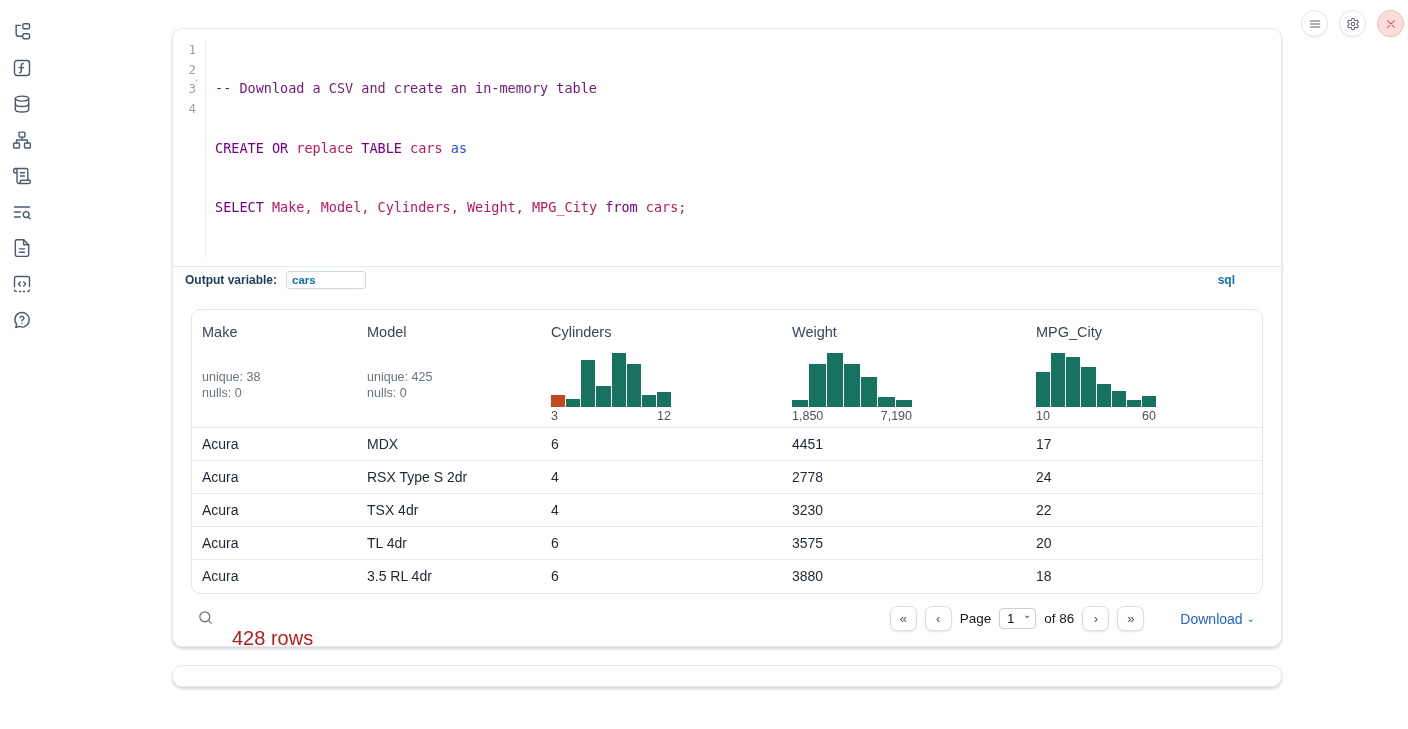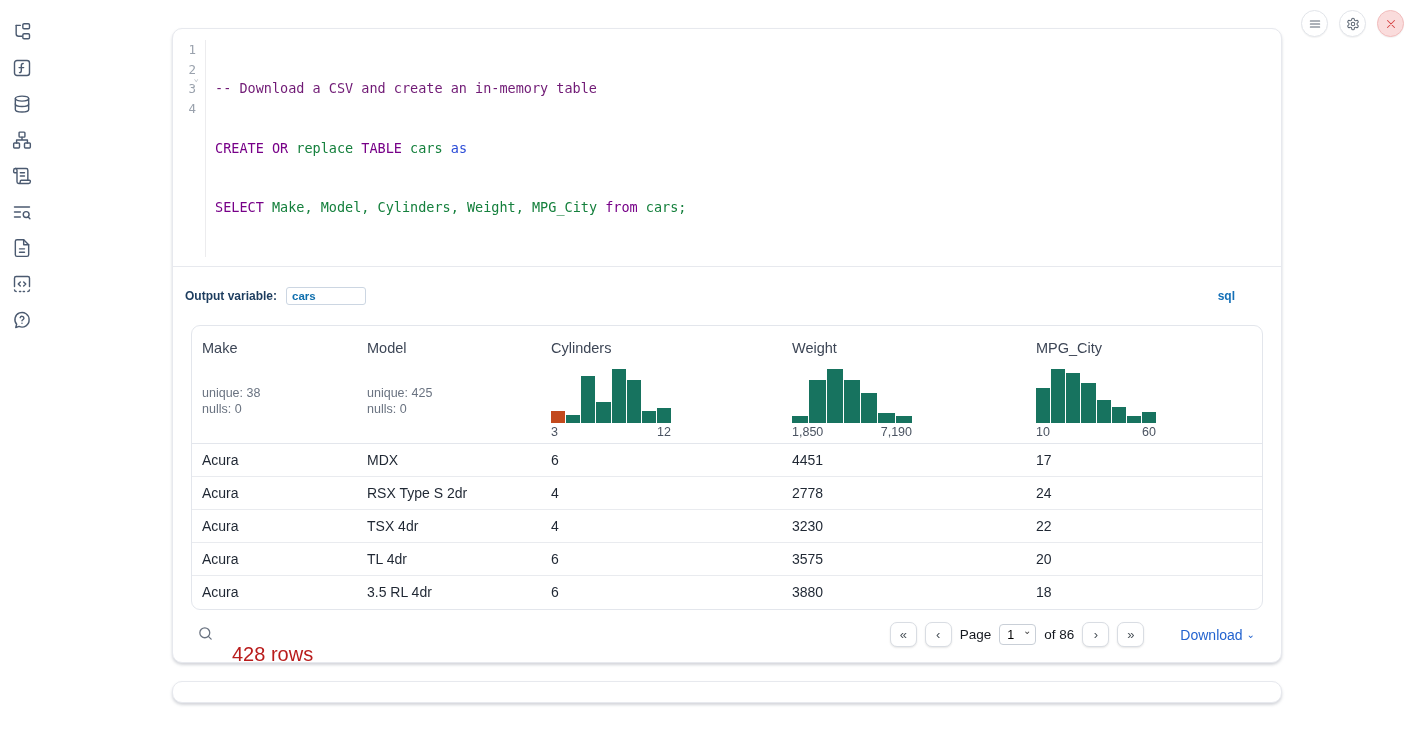--- a/index.html
+++ b/index.html
@@ -34,24 +34,24 @@
   .gutter { width:33px; flex:none; text-align:right; color:#9aa2ad; padding-right:9px;
             border-right:1px solid #ececee; font-size:12.5px; }
   .gutter-num { position:relative; height:19.7px; }
   .fold-chevron { position:absolute; right:-3px; bottom:-4px; font-size:9px; color:#b4bac1; line-height:1; }
   .code-lines { padding-left:9px; white-space:pre; color:#1c1c1c; }
   .code-line { height:19.7px; }
   .tok-comment { color:#701a75; }
   .tok-kw      { color:#770088; }
   .tok-kw2     { color:#2a4bd7; }
   .tok-str     { color:#a5500f; }
-  .tok-plain   { color:#15803d; }
-
-  
-  .outvar-row { border-top:1px solid #e7e9ee; display:flex; align-items:center; padding:20px 12px 5px; gap:9px; }
+  .tok-plain   { color:#be185d; }
+
+  
+  .outvar-row { border-top:1px solid #e7e9ee; display:flex; align-items:center; padding:4px 12px 5px; gap:9px; }
   .outvar-label { font-size:12px; font-weight:bold; color:#1c3c5e; }
   .outvar-input { width:80px; height:18px; border:1px solid #ccd6e2; border-radius:3px; font-size:11.5px;
                   font-weight:bold; color:#0f6fae; padding:0 5px; font-family:"Liberation Sans", sans-serif; }
   .lang-badge { margin-left:auto; margin-right:34px; font-size:12px; font-weight:bold; color:#1470b8;
                 background:none; border:none; cursor:pointer; }
 
   
   .cell-output { padding:15px 18px 10px; }
   .table-card { border:1px solid #e3e6ec; border-radius:9px; overflow:hidden; }
   .thead, .trow { display:grid; grid-template-columns:165px 184px 241px 244px 1fr; }

